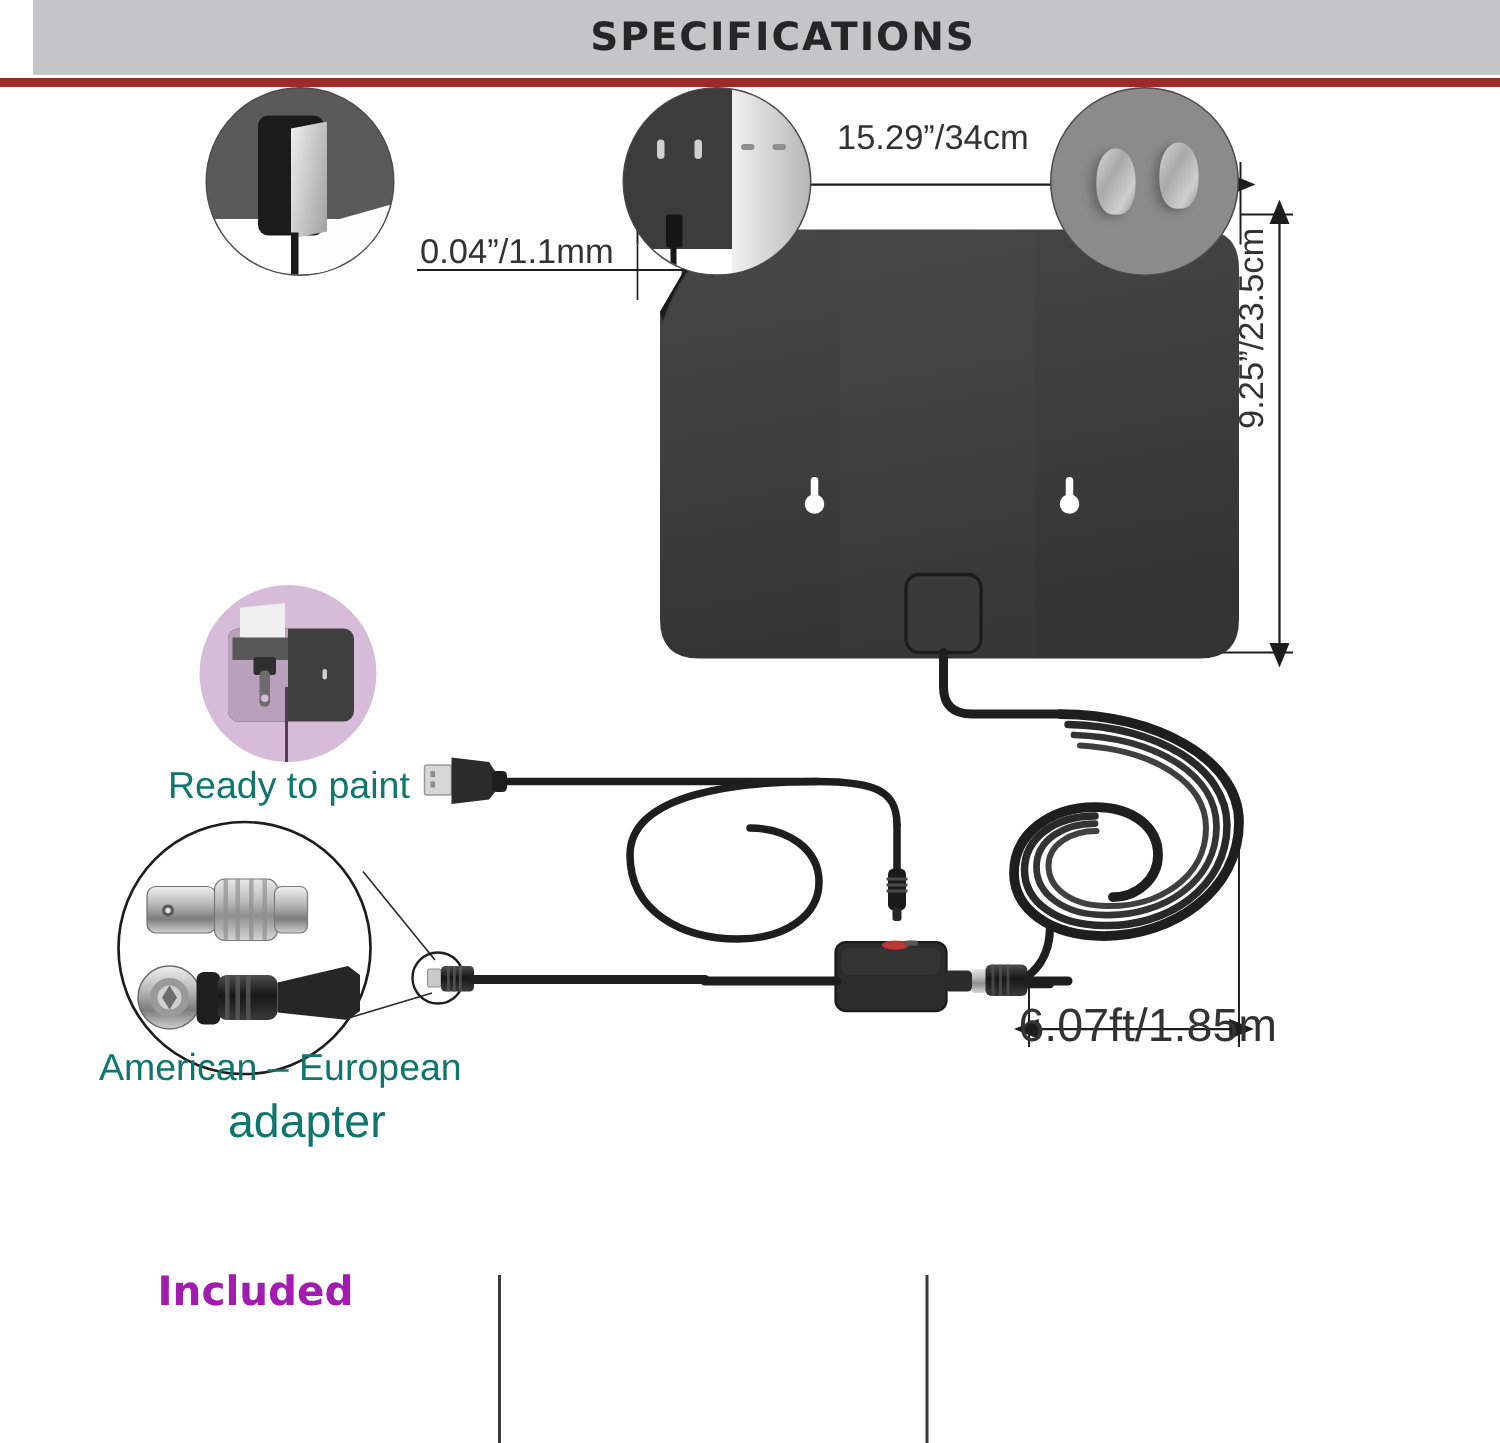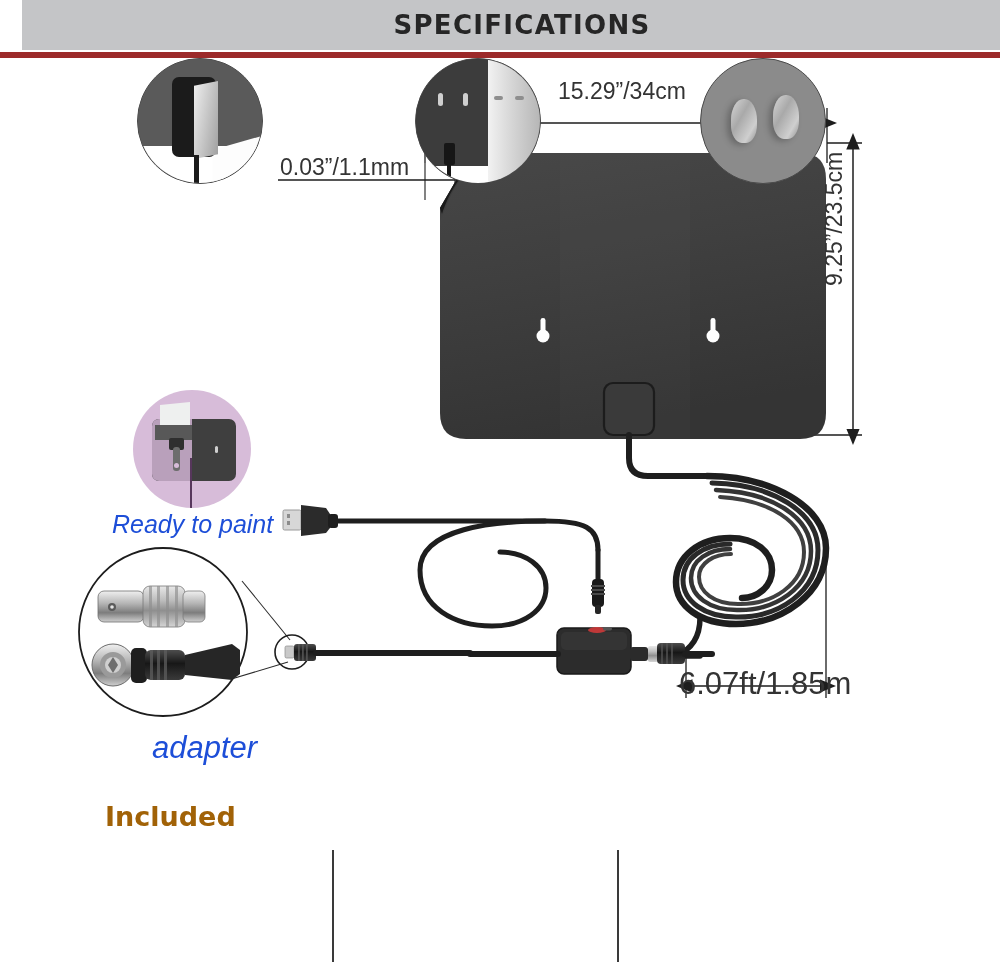--- a/index.html
+++ b/index.html
@@ -39,24 +39,23 @@
     position: absolute;
     left: 0; top: 52px;
     width: 1000px; height: 6px;
     background: #9c2a2a;
   }
 
   
   .lbl {
     position: absolute;
     font-size: 23px;
-    color: #1d4ed8;
+    color: #0f766e;
     white-space: nowrap;
     font-family: "Liberation Sans", sans-serif;
-    font-style: italic;
   }
   .dimtxt {
     position: absolute;
     font-size: 22px;
     color: #333;
     white-space: nowrap;
   }
 
   
   #diagram {
@@ -138,24 +137,24 @@
   }
   #paint-label { left: 112px; top: 452px; font-size: 25px; }
 
   
   #adapter-label-1 { left: 66px; top: 640px; font-size: 25px; }
   #adapter-label-2 { left: 152px; top: 672px; font-size: 31px; }
 
   
   #included-heading {
     position: absolute;
-    left: 105px; top: 743px;
+    left: 105px; top: 788px;
     font-size: 27px;
     font-weight: bold;
-    color: #a16207;
+    color: #a21caf;
     font-family: "DejaVu Sans", sans-serif;
   }
   .inc-circle {
     position: absolute;
     width: 124px; height: 124px;
     border-radius: 50%;
     overflow: hidden;
     border: 1px solid #4a4a4a;
   }
   .inc-div {
@@ -399,40 +398,41 @@
         <rect x="150" y="592" width="3" height="30" fill="#5d5d5d" opacity=".75"></rect>
         <rect x="157" y="592" width="3" height="30" fill="#5d5d5d" opacity=".75"></rect>
         <rect x="164" y="592" width="3" height="30" fill="#5d5d5d" opacity=".75"></rect>
         <path d="M185,597 L232,586 L240,592 L240,616 L232,622 L185,617 Z" fill="#262626"></path>
       </g>
     </g>
   </svg>
 
   <div class="dimtxt" style="left:558px; top:20px; font-size:23px;">15.29”/34cm</div>
 
-  <div class="dimtxt" style="left:280px; top:96px; font-size:23px;">0.03”/1.1mm</div>
+  <div class="dimtxt" style="left:280px; top:96px; font-size:23px;">0.04”/1.1mm</div>
 
   <div class="dimtxt" style="left:821px; top:228px; font-size:23px; transform:rotate(-90deg); transform-origin:left top;">9.25”/23.5cm</div>
 
   <div class="dimtxt" style="left:679px; top:608px; font-size:31px;">6.07ft/1.85m</div>
 
   <div id="paint-circle">
     <div id="paint-panel">
       <div id="paint-panel-light"></div>
       <div id="paint-panel-dot"></div>
     </div>
     <div id="paint-swipe"></div>
     <div id="paint-brush-head"></div>
     <div id="paint-brush-ferrule"></div>
     <div id="paint-brush-handle"></div>
     <div id="paint-brush-hole"></div>
     <div id="paint-stand"></div>
   </div>
   <div class="lbl" id="paint-label">Ready to paint</div>
 
+  <div class="lbl" id="adapter-label-1">American – European</div>
   <div class="lbl" id="adapter-label-2">adapter</div>
 
   <div id="included-heading">Included</div>
 
   <div class="inc-circle" id="inc1-circle">
     <div id="inc1-wallL"></div>
     <div id="inc1-wallB"></div>
     <div id="inc1-wallB2"></div>
     <div id="inc1-ant"></div>
     <div id="inc1-ant-face"></div>

